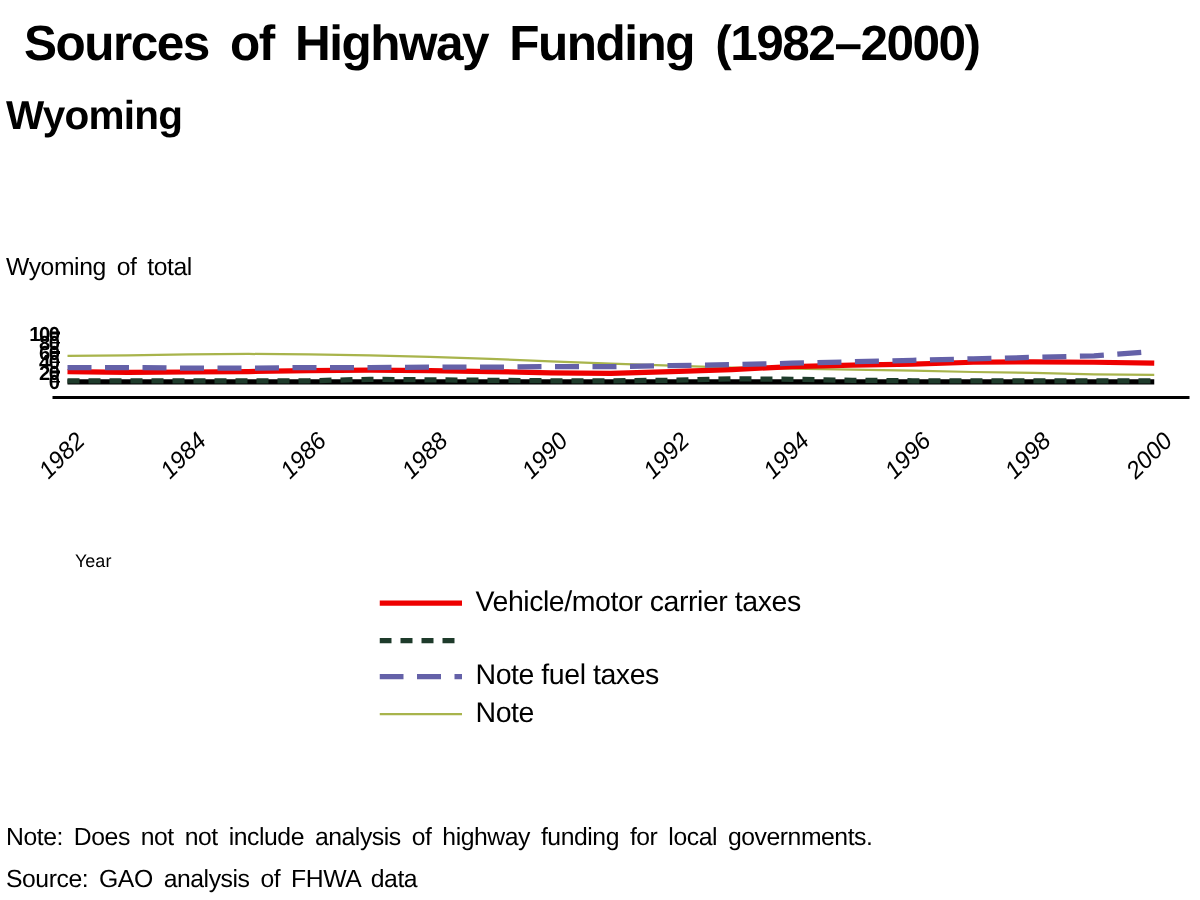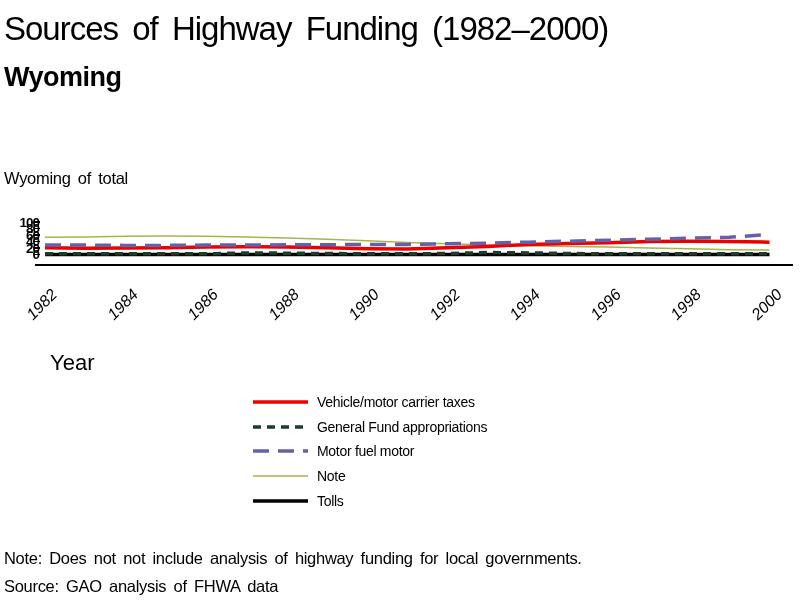--- a/index.html
+++ b/index.html
@@ -1,21 +1,21 @@
 <!DOCTYPE html>
 <html><head>
 <meta charset="utf-8">
 <style>
   html,body{margin:0;padding:0;}
   body{
     width:800px;height:600px;position:relative;background:#ffffff;
     font-family:"Liberation Sans", sans-serif;color:#000;overflow:hidden;
   }
   .title{
-    position:absolute;left:4px;top:10px;font-size:33px;font-weight:normal;
+    position:absolute;left:16px;top:10px;font-size:33px;font-weight:bold;
     letter-spacing:-1px;word-spacing:6px;white-space:nowrap;
   }
   .subtitle{
     position:absolute;left:4px;top:62px;font-size:27px;font-weight:bold;
     letter-spacing:-0.5px;white-space:nowrap;text-align:right;
   }
   .y-axis-title{
     position:absolute;left:4px;top:169px;font-size:16.5px;letter-spacing:-0.3px;
     word-spacing:3px;white-space:nowrap;
   }
@@ -25,26 +25,26 @@
     letter-spacing:-1px;
   }
   #yticks div{position:absolute;background:#000;width:6px;height:1.5px;left:34px;}
   #plot{position:absolute;left:40px;top:215px;overflow:visible;}
   #xaxis{position:absolute;left:35px;top:263.5px;width:758px;height:2px;background:#000;}
   .xlabel{
     position:absolute;top:284px;font-size:16px;font-style:italic;line-height:16px;
     transform-origin:100% 50%;transform:rotate(-45deg);white-space:nowrap;
   }
   .x-axis-title{
-    position:absolute;left:50px;top:350px;font-size:22px;word-spacing:2px;
+    position:absolute;left:50px;top:367px;font-size:12px;word-spacing:2px;
   }
   #legend{position:absolute;left:253px;top:390px;}
   .legend-row{display:flex;align-items:center;height:24.6px;}
   .legend-swatch{width:55px;height:8px;margin-right:9px;flex:0 0 auto;}
-  .legend-label{font-size:14px;letter-spacing:-0.3px;white-space:nowrap;}
+  .legend-label{font-size:19px;letter-spacing:-0.3px;white-space:nowrap;}
   .note-line{position:absolute;left:4px;font-size:16.5px;letter-spacing:-0.3px;
     word-spacing:3px;white-space:nowrap;}
   #note{top:549px;}
   #source{top:577px;text-align:center;}
 </style>
 </head>
 <body>
 
 <div class="title">Sources of Highway Funding (1982–2000)</div>
 <div class="subtitle">Wyoming</div>
@@ -94,36 +94,29 @@
     <div class="legend-row">
       <svg class="legend-swatch" width="55" height="8">
         <line x1="0" y1="4" x2="55" y2="4" stroke="#ee0000" stroke-width="3.5"></line>
       </svg>
       <span class="legend-label">Vehicle/motor carrier taxes</span>
     </div>
     <div class="legend-row">
       <svg class="legend-swatch" width="55" height="8">
         <line x1="0" y1="4" x2="55" y2="4" stroke="#1e3b2b" stroke-width="3.5" stroke-dasharray="8 6"></line>
       </svg>
-      <span class="legend-label">General Fund appropriations</span>
     </div>
     <div class="legend-row">
       <svg class="legend-swatch" width="55" height="8">
         <line x1="0" y1="4" x2="55" y2="4" stroke="#6461a8" stroke-width="3.5" stroke-dasharray="16 9"></line>
       </svg>
-      <span class="legend-label">Motor fuel motor</span>
+      <span class="legend-label">Note fuel taxes</span>
     </div>
     <div class="legend-row">
       <svg class="legend-swatch" width="55" height="8">
         <line x1="0" y1="4" x2="55" y2="4" stroke="#a8b44c" stroke-width="1.5"></line>
       </svg>
       <span class="legend-label">Note</span>
     </div>
-    <div class="legend-row">
-      <svg class="legend-swatch" width="55" height="8">
-        <line x1="0" y1="4" x2="55" y2="4" stroke="#000000" stroke-width="3.5"></line>
-      </svg>
-      <span class="legend-label">Tolls</span>
-    </div>
   </div>
 
 <div id="note" class="note-line">Note: Does not not include analysis of highway funding for local governments.</div>
 <div id="source" class="note-line">Source: GAO analysis of FHWA data</div>
 
 </body></html>

